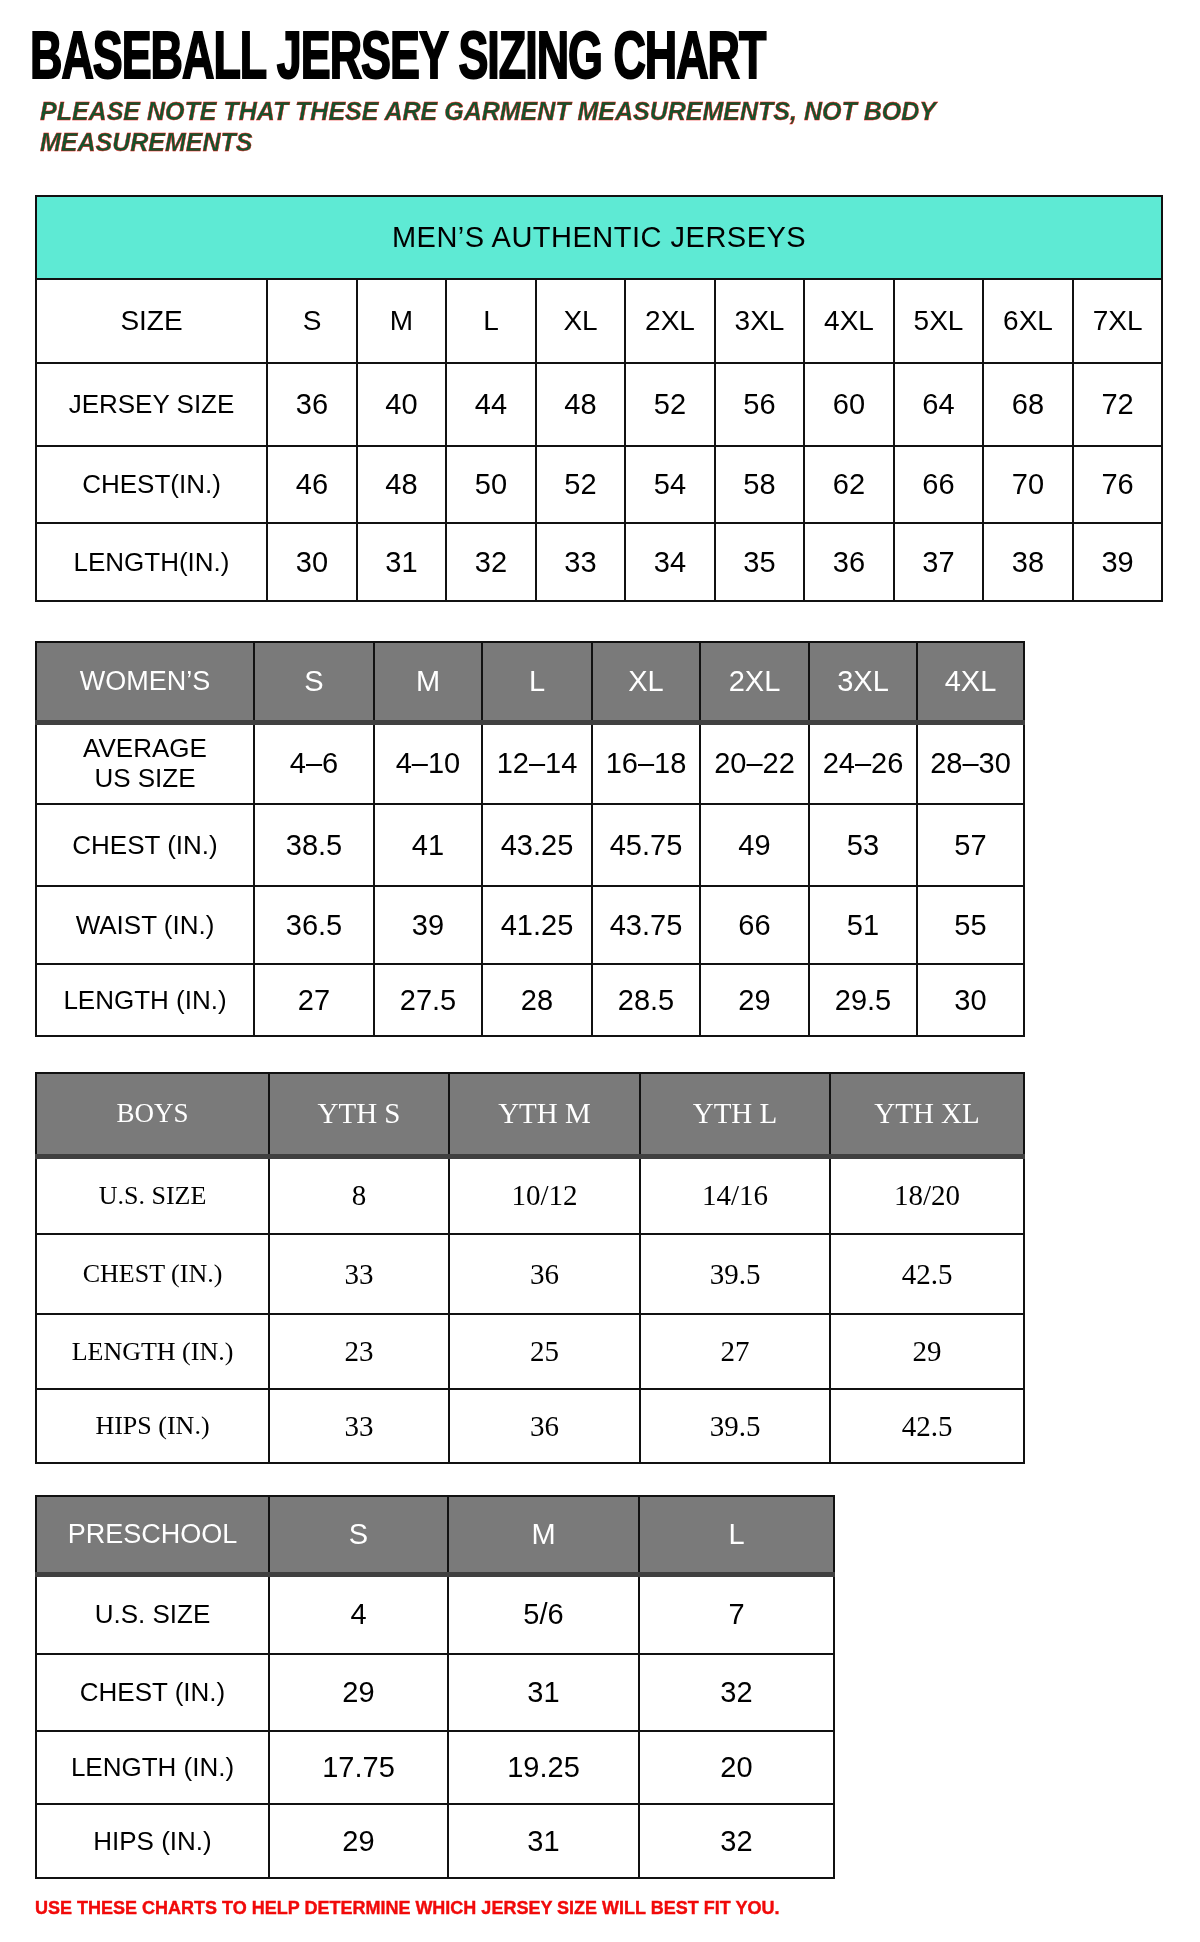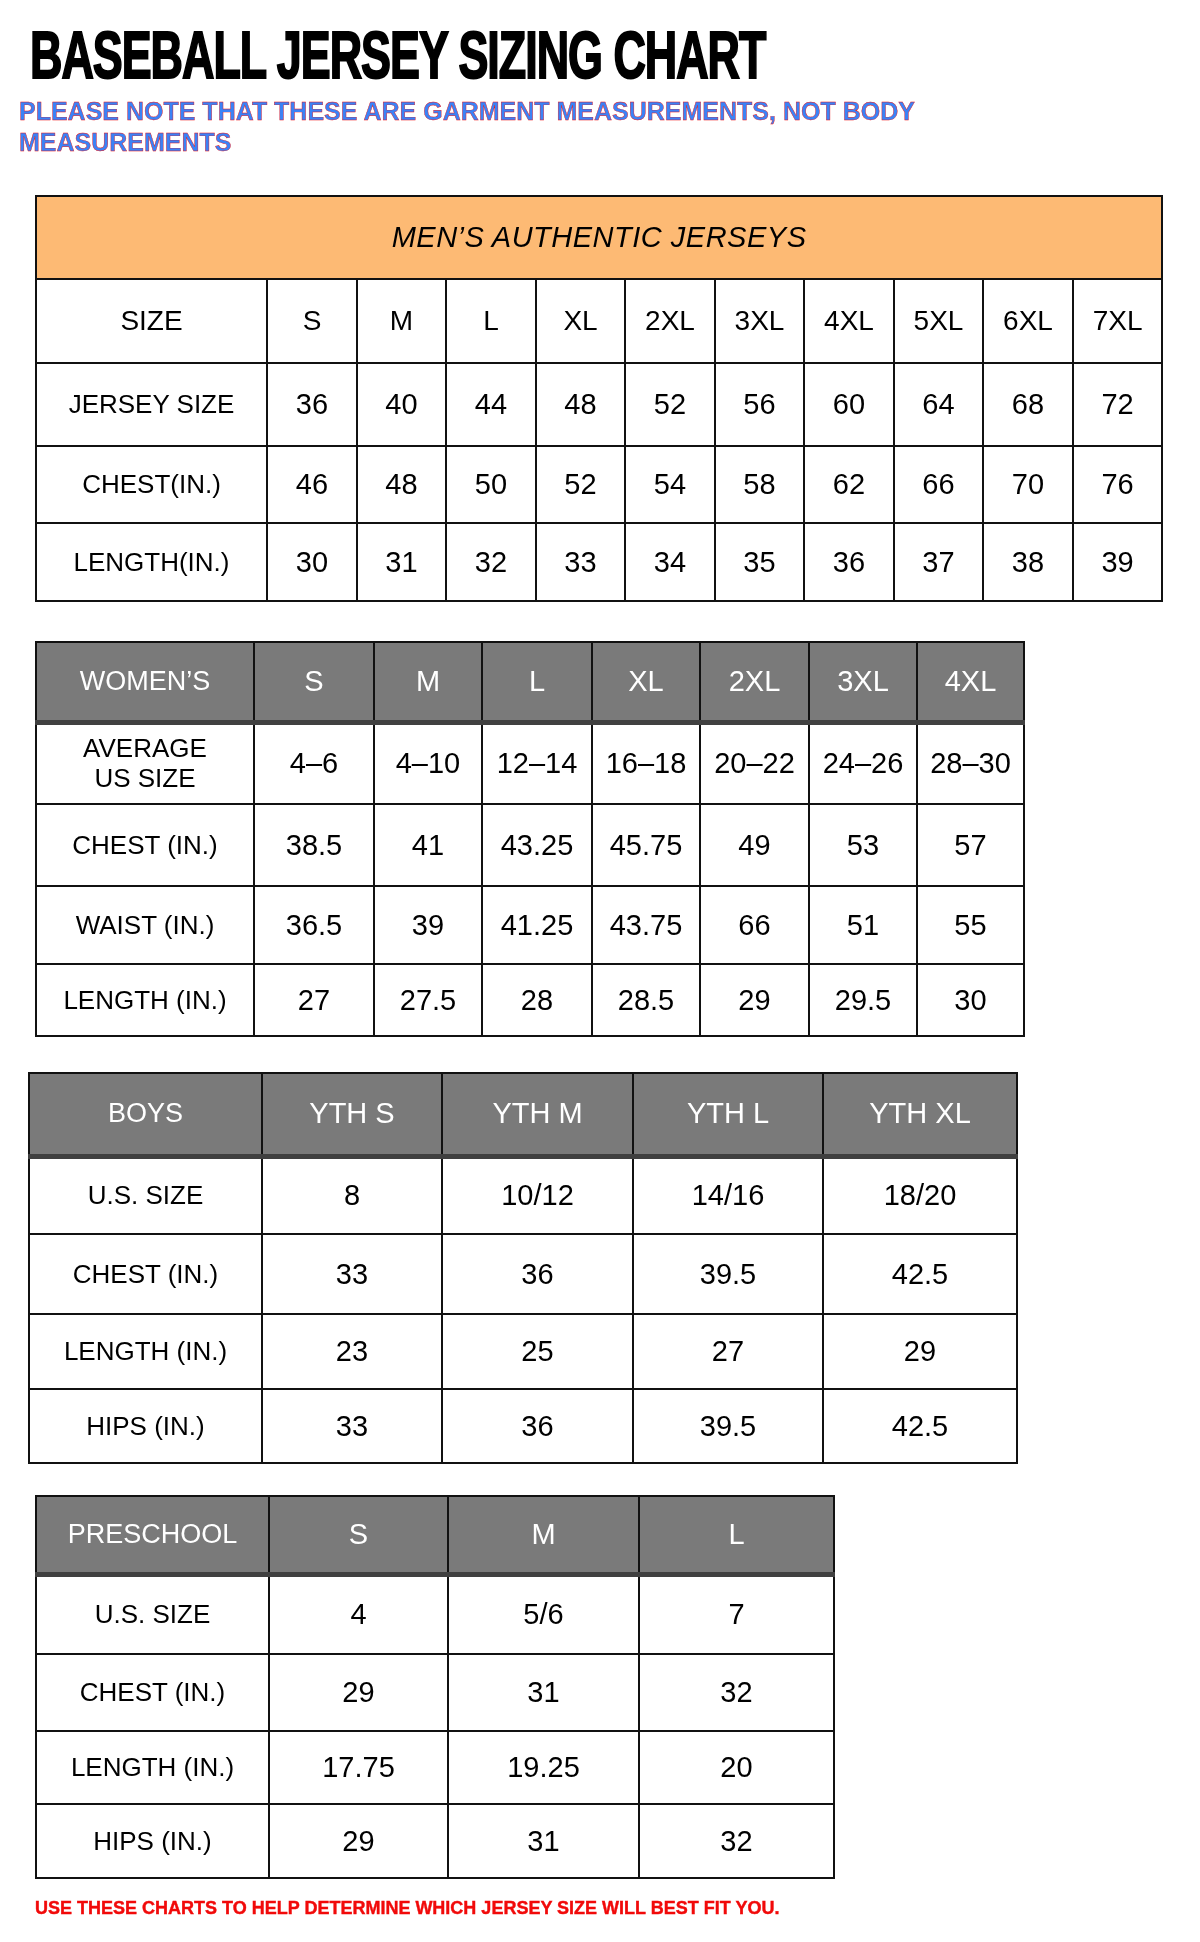--- a/index.html
+++ b/index.html
@@ -7,46 +7,46 @@
     width:1200px;height:1942px;position:relative;background:#ffffff;
     font-family:"Liberation Sans", sans-serif;color:#000;overflow:hidden;
   }
   .page-title{
     position:absolute;left:30px;top:22px;
     font-size:66px;font-weight:bold;letter-spacing:-1.5px;line-height:1;
     transform:scaleX(0.68);transform-origin:left center;
     -webkit-text-stroke:2px #000;white-space:nowrap;color:#000;
   }
   .red-note{
-    position:absolute;left:19px;top:96px;width:1000px;
-    font-size:25px;line-height:1.22;color:#3b82f6;font-weight:bold;
+    position:absolute;left:40px;top:96px;width:1000px;
+    font-size:25px;line-height:1.22;color:#14532d;font-weight:bold;font-style:italic;
     -webkit-text-stroke:0.4px #f10a0a;
   }
   .red-footer{
     position:absolute;left:35px;top:1898px;width:1160px;
     font-size:18px;color:#f10a0a;font-weight:bold;white-space:nowrap;
     -webkit-text-stroke:0.4px #f10a0a;
   }
   .tbl-wrap{position:absolute;}
   #mens-wrap{left:35px;top:195px;width:1126px;}
   #womens-wrap{left:35px;top:641px;width:988px;}
-  #boys-wrap{left:28px;top:1072px;width:988px;}
+  #boys-wrap{left:35px;top:1072px;width:988px;font-family:Liberation Serif, serif;}
   #preschool-wrap{left:35px;top:1495px;width:642px;}
   table.sz{
     border-collapse:collapse;table-layout:fixed;width:100%;
     border:2px solid #111;
   }
   table.sz td{
     border:2px solid #111;text-align:center;vertical-align:middle;
     font-size:29px;color:#000;padding:0 2px;overflow:hidden;
   }
   table.sz td.lbl{font-size:26px;margin-top:38px;}
   table.sz td.hdr-white{font-size:28px;}
   td.banner{
-    background:#fdba74;color:#fff;font-size:34px;letter-spacing:0.5px;font-style:italic;
+    background:#5eead4;color:#fff;font-size:34px;letter-spacing:0.5px;
   }
   tr.gray-hdr td{
     background:#7a7a7a;color:#fff;font-size:29px;
     border-bottom:5px solid #404040;
   }
   tr.gray-hdr td.lbl{font-size:27px;}
   .preline{white-space:pre-line;line-height:1.15;}
 </style>
 </head>
 <body>

